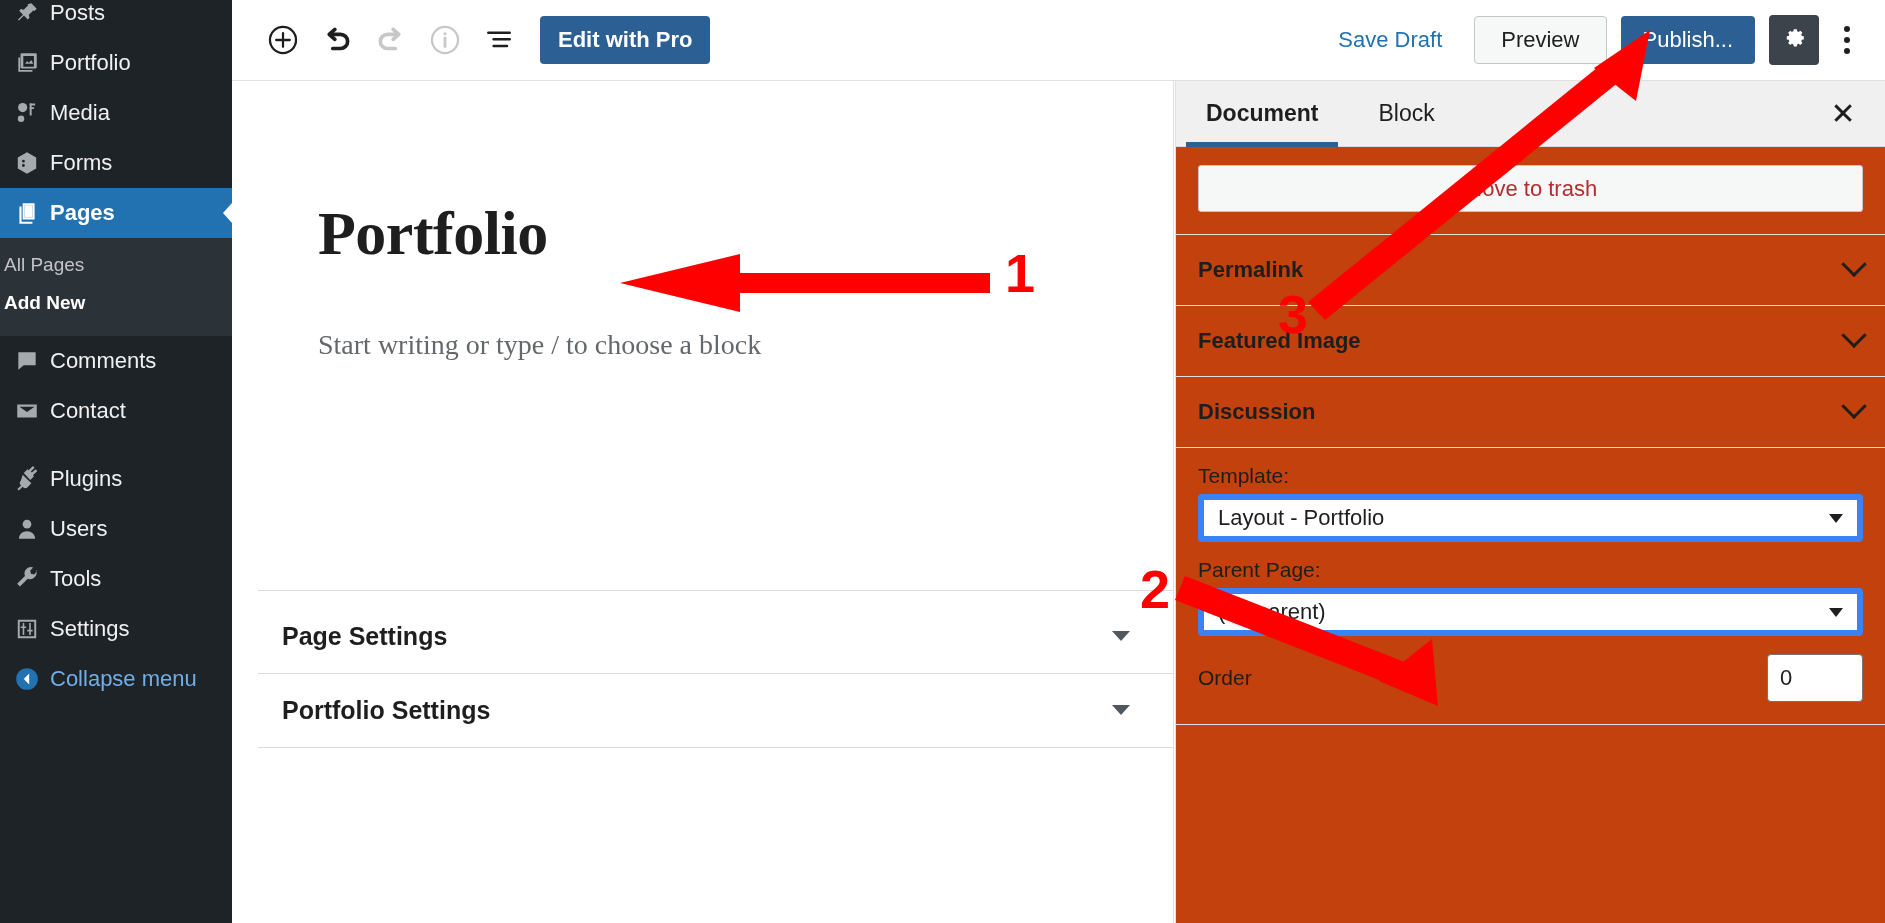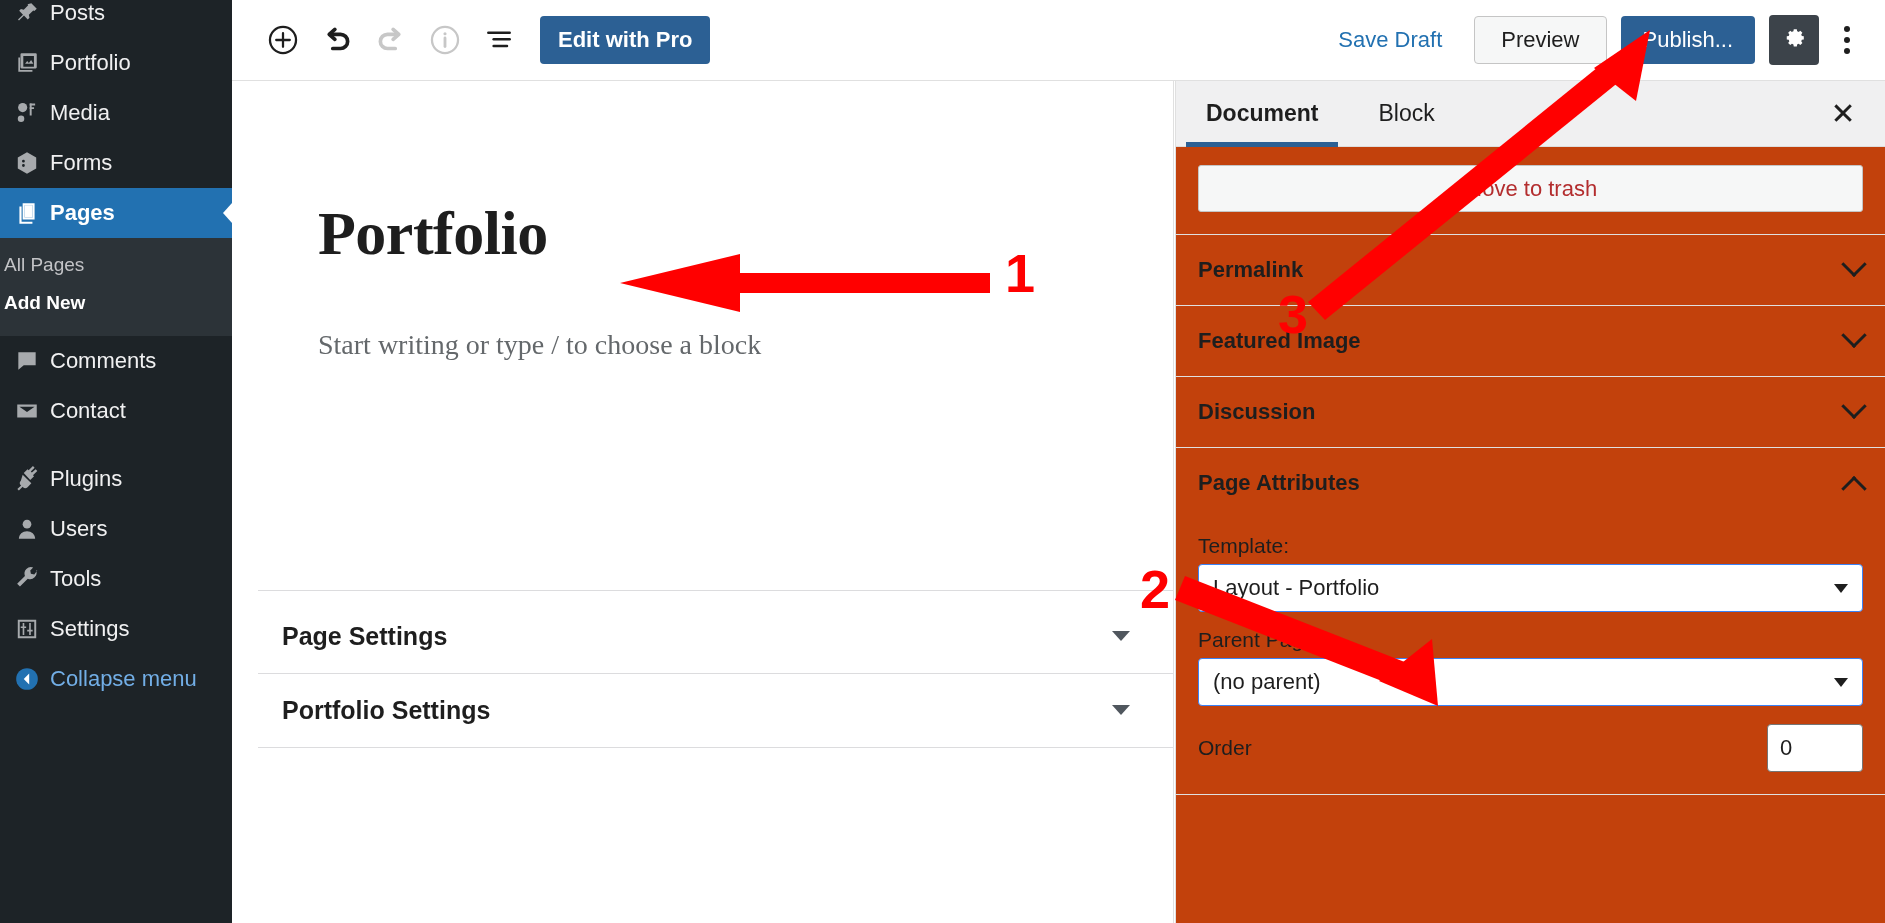--- a/index.html
+++ b/index.html
@@ -262,21 +262,21 @@
   .field-label {
     font-size: 21px;
     color: #1e1e1e;
     margin-bottom: 6px;
     margin-top: 8px;
   }
   .select-box {
     position: relative;
     width: 100%;
     height: 48px;
-    border: 1px solid #3b82f6;
+    border: 6px solid #3b82f6;
     border-radius: 4px;
     display: flex; align-items: center;
     padding: 0 14px;
     font-size: 22px;
     color: #1e1e1e;
     background: #fff;
     cursor: pointer;
     margin-bottom: 16px;
   }
   .select-box .sel-caret {
@@ -569,24 +569,20 @@
     </section>
 
     <section class="rp-section">
       <div class="rp-sec-head">
         <span>Discussion</span>
         <span class="chev"></span>
       </div>
     </section>
 
     <section class="rp-section">
-      <div class="rp-sec-head">
-        <span>Page Attributes</span>
-        <span class="chev up"></span>
-      </div>
       <div class="rp-sec-body">
 
         <div class="field-label">Template:</div>
         <div class="select-box">
           <span>Layout - Portfolio</span>
           <span class="sel-caret"></span>
         </div>
 
         <div class="field-label">Parent Page:</div>
         <div class="select-box">

